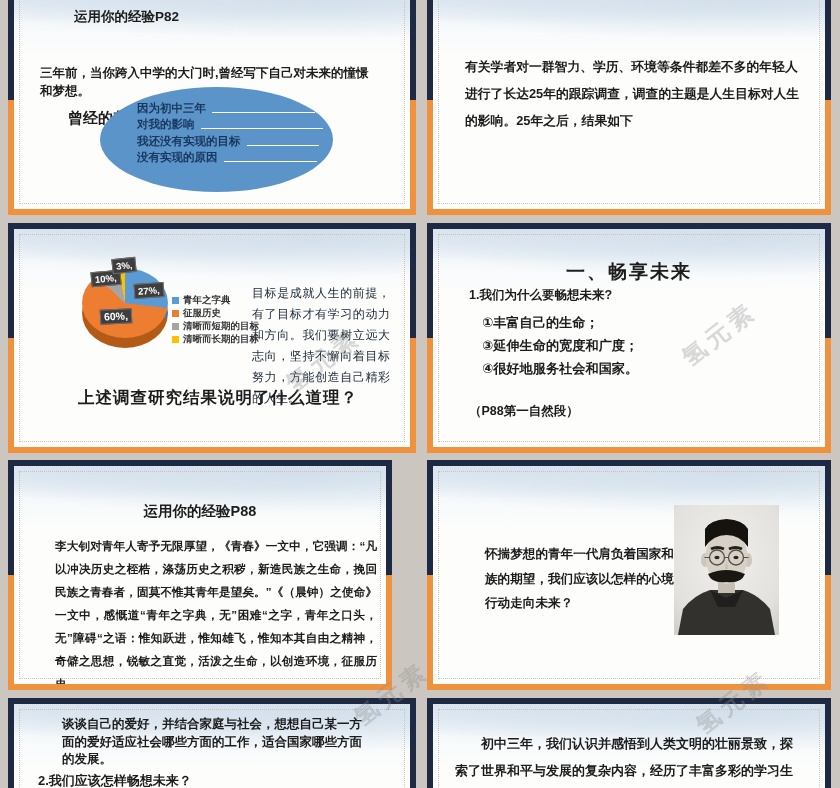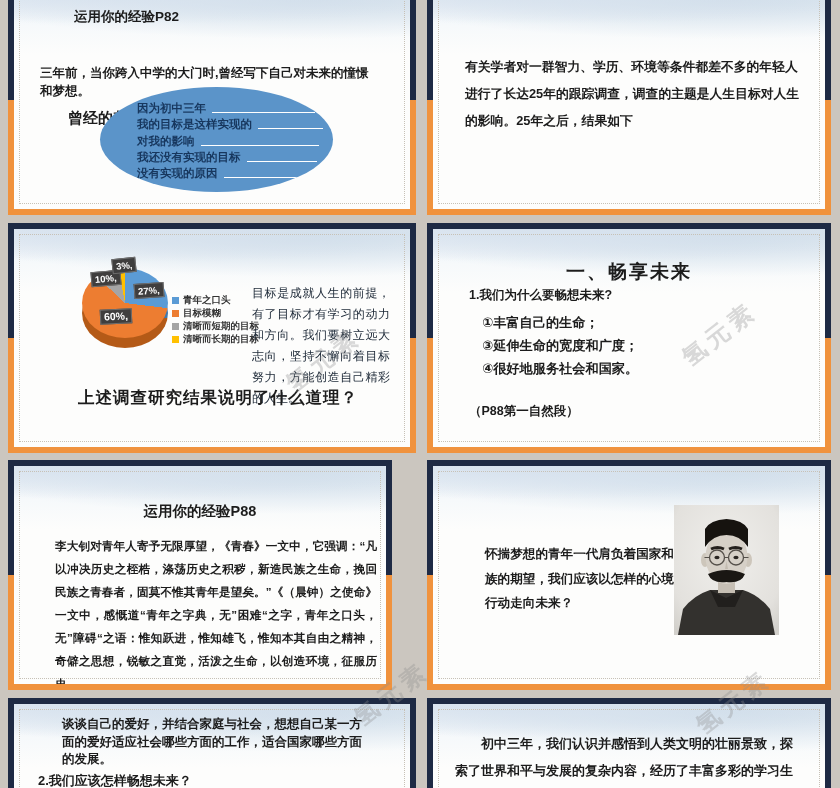--- a/index.html
+++ b/index.html
@@ -96,24 +96,20 @@
       <div class="abs b s1-title">运用你的经验P82</div>
       <div class="abs b s1-para">三年前，当你跨入中学的大门时,曾经写下自己对未来的憧憬和梦想。</div>
       <div class="abs b s1-sub">曾经的梦想:</div>
       <div class="abs ellipse">
         <div class="dl-rows">
           <div class="dl-row">
               <span>因为初中三年</span>
               <span class="dl-fill"></span>
             </div>
           <div class="dl-row">
-              <span>我的目标是这样实现的</span>
-              <span class="dl-fill"></span>
-            </div>
-          <div class="dl-row">
               <span>对我的影响</span>
               <span class="dl-fill"></span>
             </div>
           <div class="dl-row">
               <span>我还没有实现的目标</span>
               <span class="dl-fill"></span>
             </div>
           <div class="dl-row">
               <span>没有实现的原因</span>
               <span class="dl-fill"></span>
@@ -135,25 +131,25 @@
       <div class="dotted"></div>
       <div class="abs pie-rim"></div>
       <div class="abs pie-top"></div>
       <div class="badge badge27">27%,</div>
       <div class="badge badge60">60%,</div>
       <div class="badge badge10">10%,</div>
       <div class="badge badge3">3%,</div>
       <div class="abs legend">
         <div class="leg-item">
             <span class="leg-sq" style="background:#5b9bd5"></span>
-            <span>青年之口头</span>
+            <span>青年之字典</span>
           </div>
         <div class="leg-item">
             <span class="leg-sq" style="background:#ed7d31"></span>
-            <span>目标模糊</span>
+            <span>征服历史</span>
           </div>
         <div class="leg-item">
             <span class="leg-sq" style="background:#a5a5a5"></span>
             <span>清晰而短期的目标</span>
           </div>
         <div class="leg-item">
             <span class="leg-sq" style="background:#ffc000"></span>
             <span>清晰而长期的目标</span>
           </div>
       </div>

